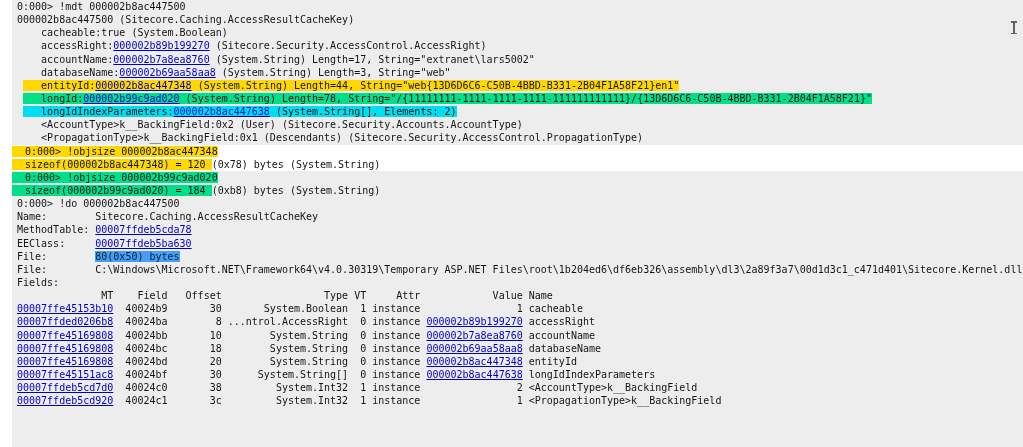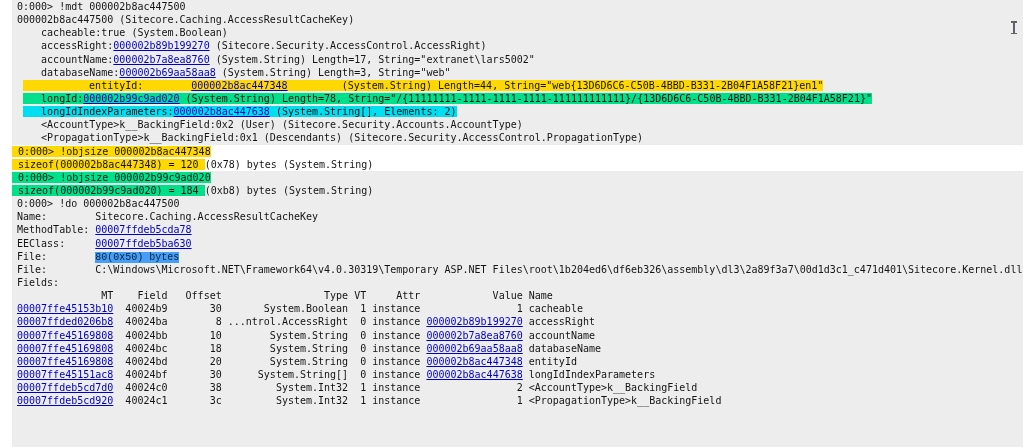--- a/index.html
+++ b/index.html
@@ -13,25 +13,25 @@
     line-height:13.15px;
     color:var(--text, #141414);
     margin-left:12px;
     -webkit-font-smoothing:antialiased;
   }
   .block { width:100%; }
   .bg-gray  { background:var(--bg_gray, #ededed); }
   .bg-white { background:var(--bg_white, #ffffff); }
   .line { white-space:pre; height:13.15px; padding-left:5px; }
   .link { color:var(--link_blue, #0000cc); text-decoration:underline; cursor:pointer; }
-  .hl-y { background:var(--highlight_yellow, #ffd800);padding-left:48px; }
+  .hl-y { background:var(--highlight_yellow, #ffd800); }
   .hl-g { background:var(--highlight_green, #00e08a); }
   .hl-c { background:var(--highlight_cyan, #00dff2); }
-  .sel  { background:var(--selection_blue, #479ef5); color:#06233f;font-family:Liberation Mono, monospace; }
-  .hl-start { margin-left:-5px; padding-left:6px; }
+  .sel  { background:var(--selection_blue, #479ef5); color:#06233f; }
+  .hl-start { margin-left:-5px; padding-left:13px; }
   
   .ibeam { position:absolute; left:997px; top:21px; width:9px; height:13px; pointer-events:none; }
   .ibeam .bar { position:absolute; left:4px; top:1px; width:1.5px; height:11px; background:#5f6368; }
   .ibeam .cap { position:absolute; left:1.5px; width:6.5px; height:1.5px; background:#5f6368; }
   .ibeam .cap.top { top:0; }
   .ibeam .cap.bottom { bottom:0; }
 </style>
 </head>
 <body>
 

